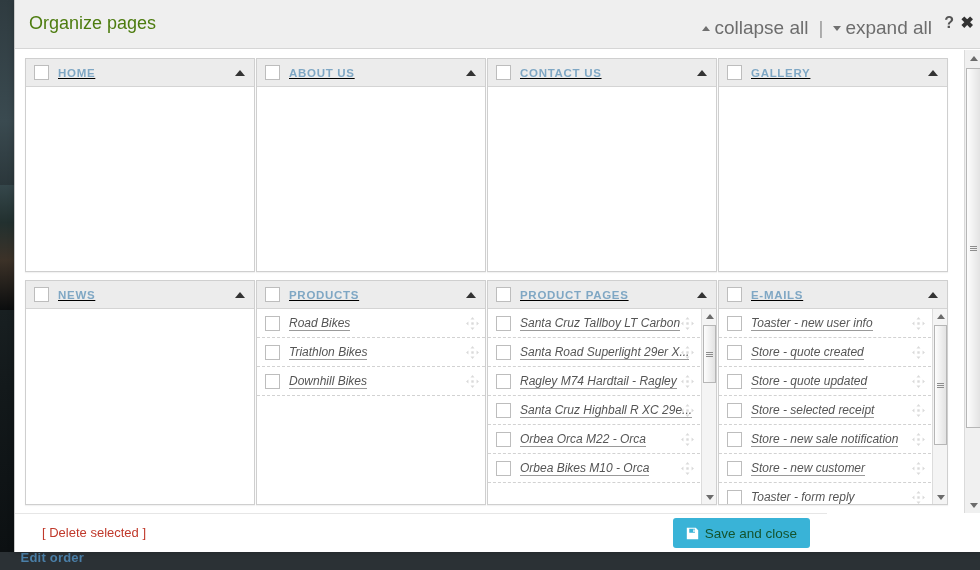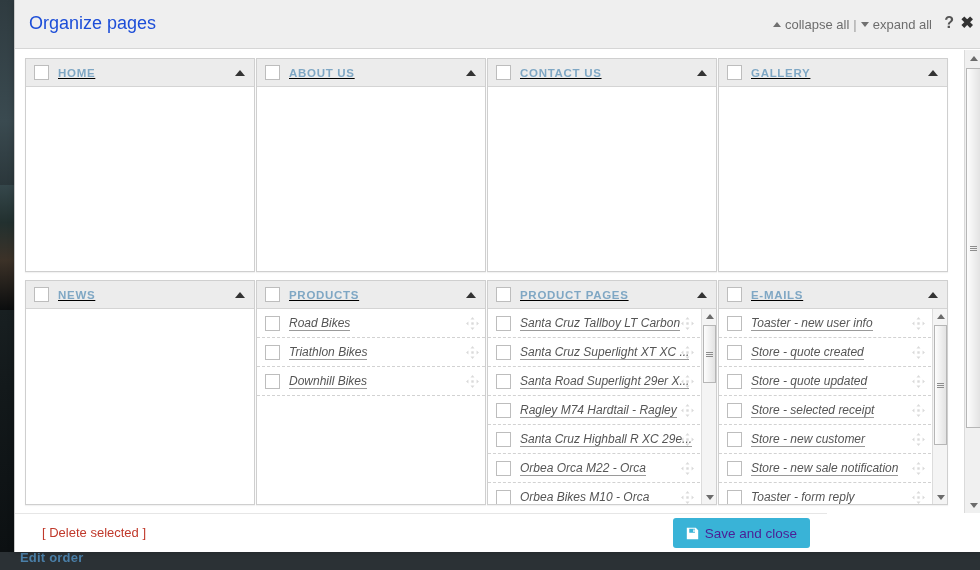--- a/index.html
+++ b/index.html
@@ -22,48 +22,48 @@
   }
   .bg-photo-strip {
     position: absolute; left: 0; top: 185px; width: 14px; height: 125px;
     background: linear-gradient(180deg,#35474b 0%,#22302f 30%,#3c3228 60%,#0b0d0e 100%);
   }
   .bg-bottom-bar {
     position: absolute; left: 0; top: 552px; width: 980px; height: 18px;
     background: #2b3135;
   }
   .bg-bottom-label {
-    position: absolute; left: 20px; top: 551px;
+    position: absolute; left: 14px; top: 551px;
     font-size: 13px; color: #4a7fa8; font-weight: bold;
     letter-spacing: .2px; line-height: 14px;
     white-space: nowrap; overflow: hidden;
-    width: 70px; height: 12px;
+    width: 70px; height: 12px; text-align: right;
   }
 
   
   #modal {
     position: absolute; left: 14px; top: 0; width: 966px; height: 552px;
     background: #ffffff;
     border-left: 1px solid #c9c9c9;
     box-shadow: 0 0 6px rgba(0,0,0,.25);
   }
   .modal-header {
     position: relative;
     height: 49px;
     background: #efefef;
     border-bottom: 1px solid #d6d6d6;
   }
   .modal-title {
     position: absolute; left: 14px; top: 13px;
-    font-size: 18px; color: #1d4ed8; font-weight: normal;
+    font-size: 18px; color: #4d7c0f; font-weight: normal;
   }
   .header-tools {
     position: absolute; right: 48px; top: 17px;
-    font-size: 13px; color: #6d6d6d;
-    display: flex; align-items: center; 
+    font-size: 19px; color: #6d6d6d;
+    display: flex; align-items: center; gap: 6px;
     white-space: nowrap;
   }
   .header-tools .hlink {
     color: #6d6d6d; cursor: pointer; text-decoration: none;
     display: inline-flex; align-items: center; gap: 4px;
   }
   .header-tools .sep { color: #9a9a9a; margin: 0 4px; }
   .caret-up, .caret-down {
     width: 0; height: 0; display: inline-block;
     border-left: 4px solid transparent; border-right: 4px solid transparent;
@@ -219,21 +219,21 @@
   }
   .delete-link {
     position: absolute; left: 27px; top: 11px;
     font-size: 13px; color: #c0392b;
     cursor: pointer; text-decoration: none;
   }
   .save-btn {
     position: absolute; right: 17px; top: 4px;
     height: 30px; padding: 0 13px;
     background: #39b3d7; border: none; border-radius: 3px;
-    color: #4c1d95; font-size: 13.5px;
+    color: #14532d; font-size: 13.5px;
     font-family: "Liberation Sans", sans-serif;
     display: flex; align-items: center; gap: 6px;
     cursor: pointer;
   }
   .save-btn svg { display: block; }
 </style>
 </head>
 <body>
 
 <div id="page-bg">
@@ -357,30 +357,20 @@
               <a class="label">Santa Cruz Tallboy LT Carbon</a>
               <span class="move-handle">
                 <svg width="13" height="13" viewBox="0 0 16 16" fill="#bdbdbd">
                   <path d="M8 0L5.5 3h5L8 0zm0 16l2.5-3h-5L8 16zM0 8l3 2.5v-5L0 8zm16 0l-3-2.5v5L16 8z"></path>
                   <rect x="6.5" y="6.5" width="3" height="3"></rect>
                 </svg>
               </span>
             </div>
             <div class="row">
               <span class="cb"></span>
-              <a class="label">Santa Cruz Superlight XT XC ...</a>
-              <span class="move-handle">
-                <svg width="13" height="13" viewBox="0 0 16 16" fill="#bdbdbd">
-                  <path d="M8 0L5.5 3h5L8 0zm0 16l2.5-3h-5L8 16zM0 8l3 2.5v-5L0 8zm16 0l-3-2.5v5L16 8z"></path>
-                  <rect x="6.5" y="6.5" width="3" height="3"></rect>
-                </svg>
-              </span>
-            </div>
-            <div class="row">
-              <span class="cb"></span>
               <a class="label">Santa Road Superlight 29er X...</a>
               <span class="move-handle">
                 <svg width="13" height="13" viewBox="0 0 16 16" fill="#bdbdbd">
                   <path d="M8 0L5.5 3h5L8 0zm0 16l2.5-3h-5L8 16zM0 8l3 2.5v-5L0 8zm16 0l-3-2.5v5L16 8z"></path>
                   <rect x="6.5" y="6.5" width="3" height="3"></rect>
                 </svg>
               </span>
             </div>
             <div class="row">
               <span class="cb"></span>
@@ -477,31 +467,31 @@
               <a class="label">Store - selected receipt</a>
               <span class="move-handle">
                 <svg width="13" height="13" viewBox="0 0 16 16" fill="#bdbdbd">
                   <path d="M8 0L5.5 3h5L8 0zm0 16l2.5-3h-5L8 16zM0 8l3 2.5v-5L0 8zm16 0l-3-2.5v5L16 8z"></path>
                   <rect x="6.5" y="6.5" width="3" height="3"></rect>
                 </svg>
               </span>
             </div>
             <div class="row">
               <span class="cb"></span>
+              <a class="label">Store - new sale notification</a>
+              <span class="move-handle">
+                <svg width="13" height="13" viewBox="0 0 16 16" fill="#bdbdbd">
+                  <path d="M8 0L5.5 3h5L8 0zm0 16l2.5-3h-5L8 16zM0 8l3 2.5v-5L0 8zm16 0l-3-2.5v5L16 8z"></path>
+                  <rect x="6.5" y="6.5" width="3" height="3"></rect>
+                </svg>
+              </span>
+            </div>
+            <div class="row">
+              <span class="cb"></span>
               <a class="label">Store - new customer</a>
-              <span class="move-handle">
-                <svg width="13" height="13" viewBox="0 0 16 16" fill="#bdbdbd">
-                  <path d="M8 0L5.5 3h5L8 0zm0 16l2.5-3h-5L8 16zM0 8l3 2.5v-5L0 8zm16 0l-3-2.5v5L16 8z"></path>
-                  <rect x="6.5" y="6.5" width="3" height="3"></rect>
-                </svg>
-              </span>
-            </div>
-            <div class="row">
-              <span class="cb"></span>
-              <a class="label">Store - new sale notification</a>
               <span class="move-handle">
                 <svg width="13" height="13" viewBox="0 0 16 16" fill="#bdbdbd">
                   <path d="M8 0L5.5 3h5L8 0zm0 16l2.5-3h-5L8 16zM0 8l3 2.5v-5L0 8zm16 0l-3-2.5v5L16 8z"></path>
                   <rect x="6.5" y="6.5" width="3" height="3"></rect>
                 </svg>
               </span>
             </div>
             <div class="row">
               <span class="cb"></span>
               <a class="label">Toaster - form reply</a>

